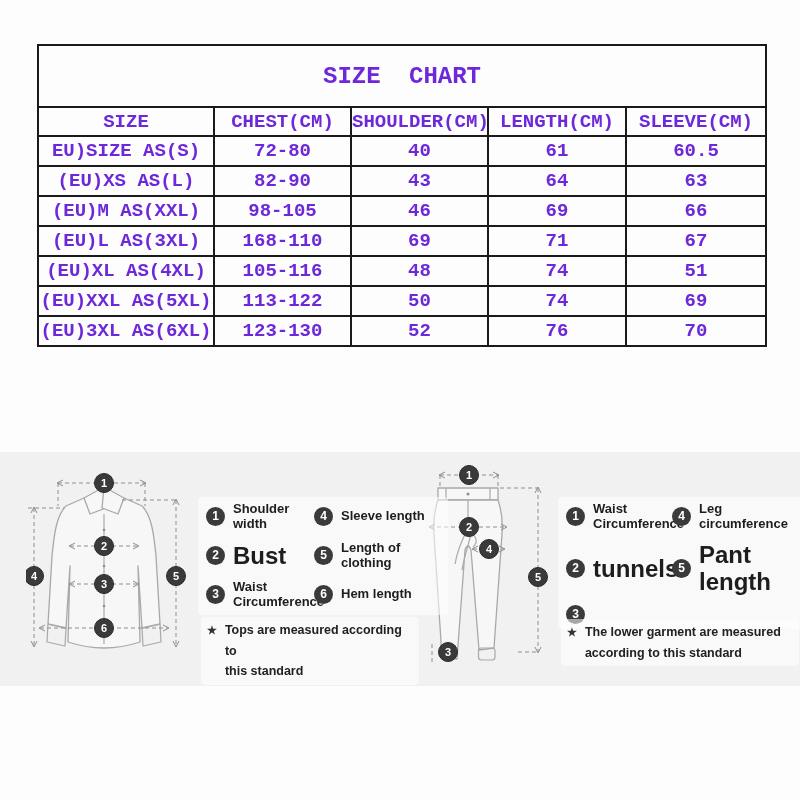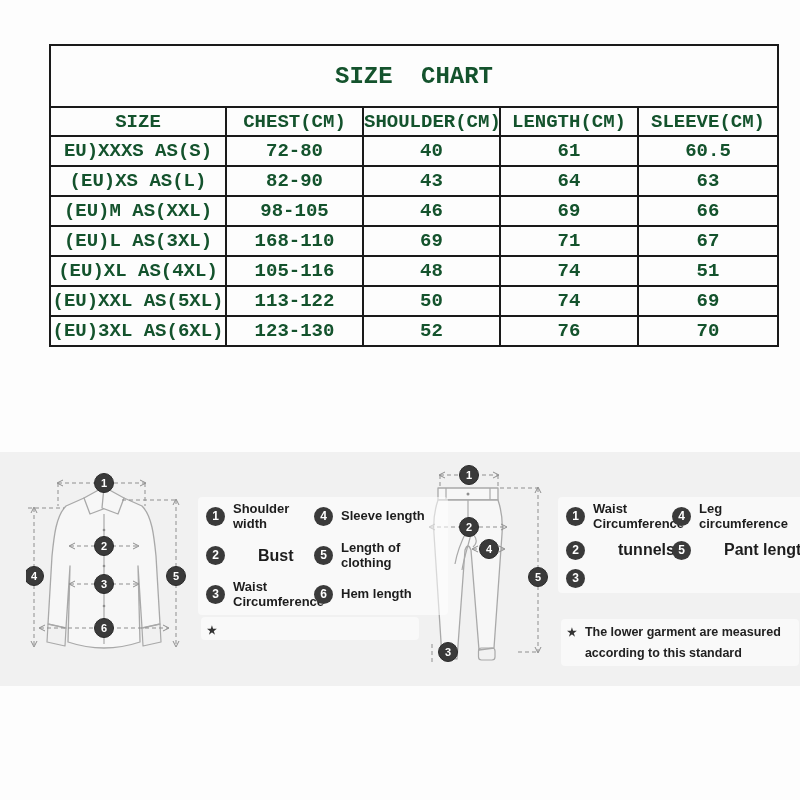--- a/index.html
+++ b/index.html
@@ -1,20 +1,20 @@
 <!DOCTYPE html>
 <html><head>
 <meta charset="utf-8">
 <style>
   html,body{margin:0;padding:0;}
   .stage{position:relative;width:800px;height:800px;background:#fdfdfd;overflow:hidden;}
 
   
   .size-table{position:absolute;left:37px;top:44px;width:728px;border-collapse:collapse;table-layout:fixed;
-    font-family:"Liberation Mono","DejaVu Sans Mono",monospace;font-weight:bold;color:#14532d;margin-left:12px;}
+    font-family:"Liberation Mono","DejaVu Sans Mono",monospace;font-weight:bold;color:#6d28d9;}
   .size-table td,.size-table th{border:2px solid #1a1a1a;text-align:center;vertical-align:middle;
     padding:0;white-space:nowrap;overflow:hidden;}
   .title-row td{height:60px;font-size:24px;word-spacing:14px;}
   .head-row th{height:27px;font-size:19px;font-weight:bold;}
   .data-row td{height:28px;font-size:19px;}
 
   
   .band{position:absolute;left:0;top:452px;width:800px;height:234px;background:#f1f1f1;}
 
   
@@ -31,21 +31,21 @@
   
   .legend{position:absolute;display:grid;row-gap:9px;align-items:center;
     font-family:"Liberation Sans",sans-serif;font-weight:bold;color:#1d1d1d;
     background:rgba(255,255,255,.55);border-radius:4px;padding:5px 8px;}
   .legend-shirt{left:198px;top:497px;grid-template-columns:108px 126px;}
   .legend-pants{left:558px;top:497px;grid-template-columns:106px 140px;}
   .li{display:flex;align-items:center;gap:8px;}
   .badge{flex:0 0 19px;width:19px;height:19px;border-radius:50%;background:#3a3a3a;color:#fff;
     font-size:12px;line-height:19px;text-align:center;}
   .lbl{font-size:13px;line-height:1.15;white-space:pre-line;}
-  .li.big .lbl{font-size:16px;margin-left:25px;}
+  .li.big .lbl{font-size:24px;}
 
   
   .note{position:absolute;display:flex;gap:8px;align-items:flex-start;
     font-family:"Liberation Sans",sans-serif;font-weight:bold;color:#222;
     background:rgba(255,255,255,.55);border-radius:4px;padding:3px 6px;}
   .note-shirt{left:201px;top:617px;width:206px;}
   .note-pants{left:561px;top:619px;width:226px;}
   .star{font-size:11px;padding-top:4px;color:#333;}
   .note-text{font-size:12.5px;line-height:1.65;white-space:pre-line;}
 </style>
@@ -67,21 +67,21 @@
         <td colspan="5">SIZE CHART</td>
       </tr>
       <tr class="head-row">
         <th>SIZE</th>
         <th>CHEST(CM)</th>
         <th>SHOULDER(CM)</th>
         <th>LENGTH(CM)</th>
         <th>SLEEVE(CM)</th>
       </tr>
       <tr class="data-row">
-        <td>EU)XXXS AS(S)</td>
+        <td>EU)SIZE AS(S)</td>
         <td>72-80</td>
         <td>40</td>
         <td>61</td>
         <td>60.5</td>
       </tr>
       <tr class="data-row">
         <td>(EU)XS AS(L)</td>
         <td>82-90</td>
         <td>43</td>
         <td>64</td>
@@ -279,20 +279,22 @@
       <span class="lbl">Pant length</span>
     </div>
     <div class="li">
       <span class="badge">3</span>
     </div>
     <div class="li"></div>
   </div>
 
   <div class="note note-shirt">
     <span class="star">★</span>
+    <span class="note-text">Tops are measured according to
+this standard</span>
   </div>
   <div class="note note-pants">
     <span class="star">★</span>
     <span class="note-text">The lower garment are measured
 according to this standard</span>
   </div>
 
 </div>
 
 </body></html>

